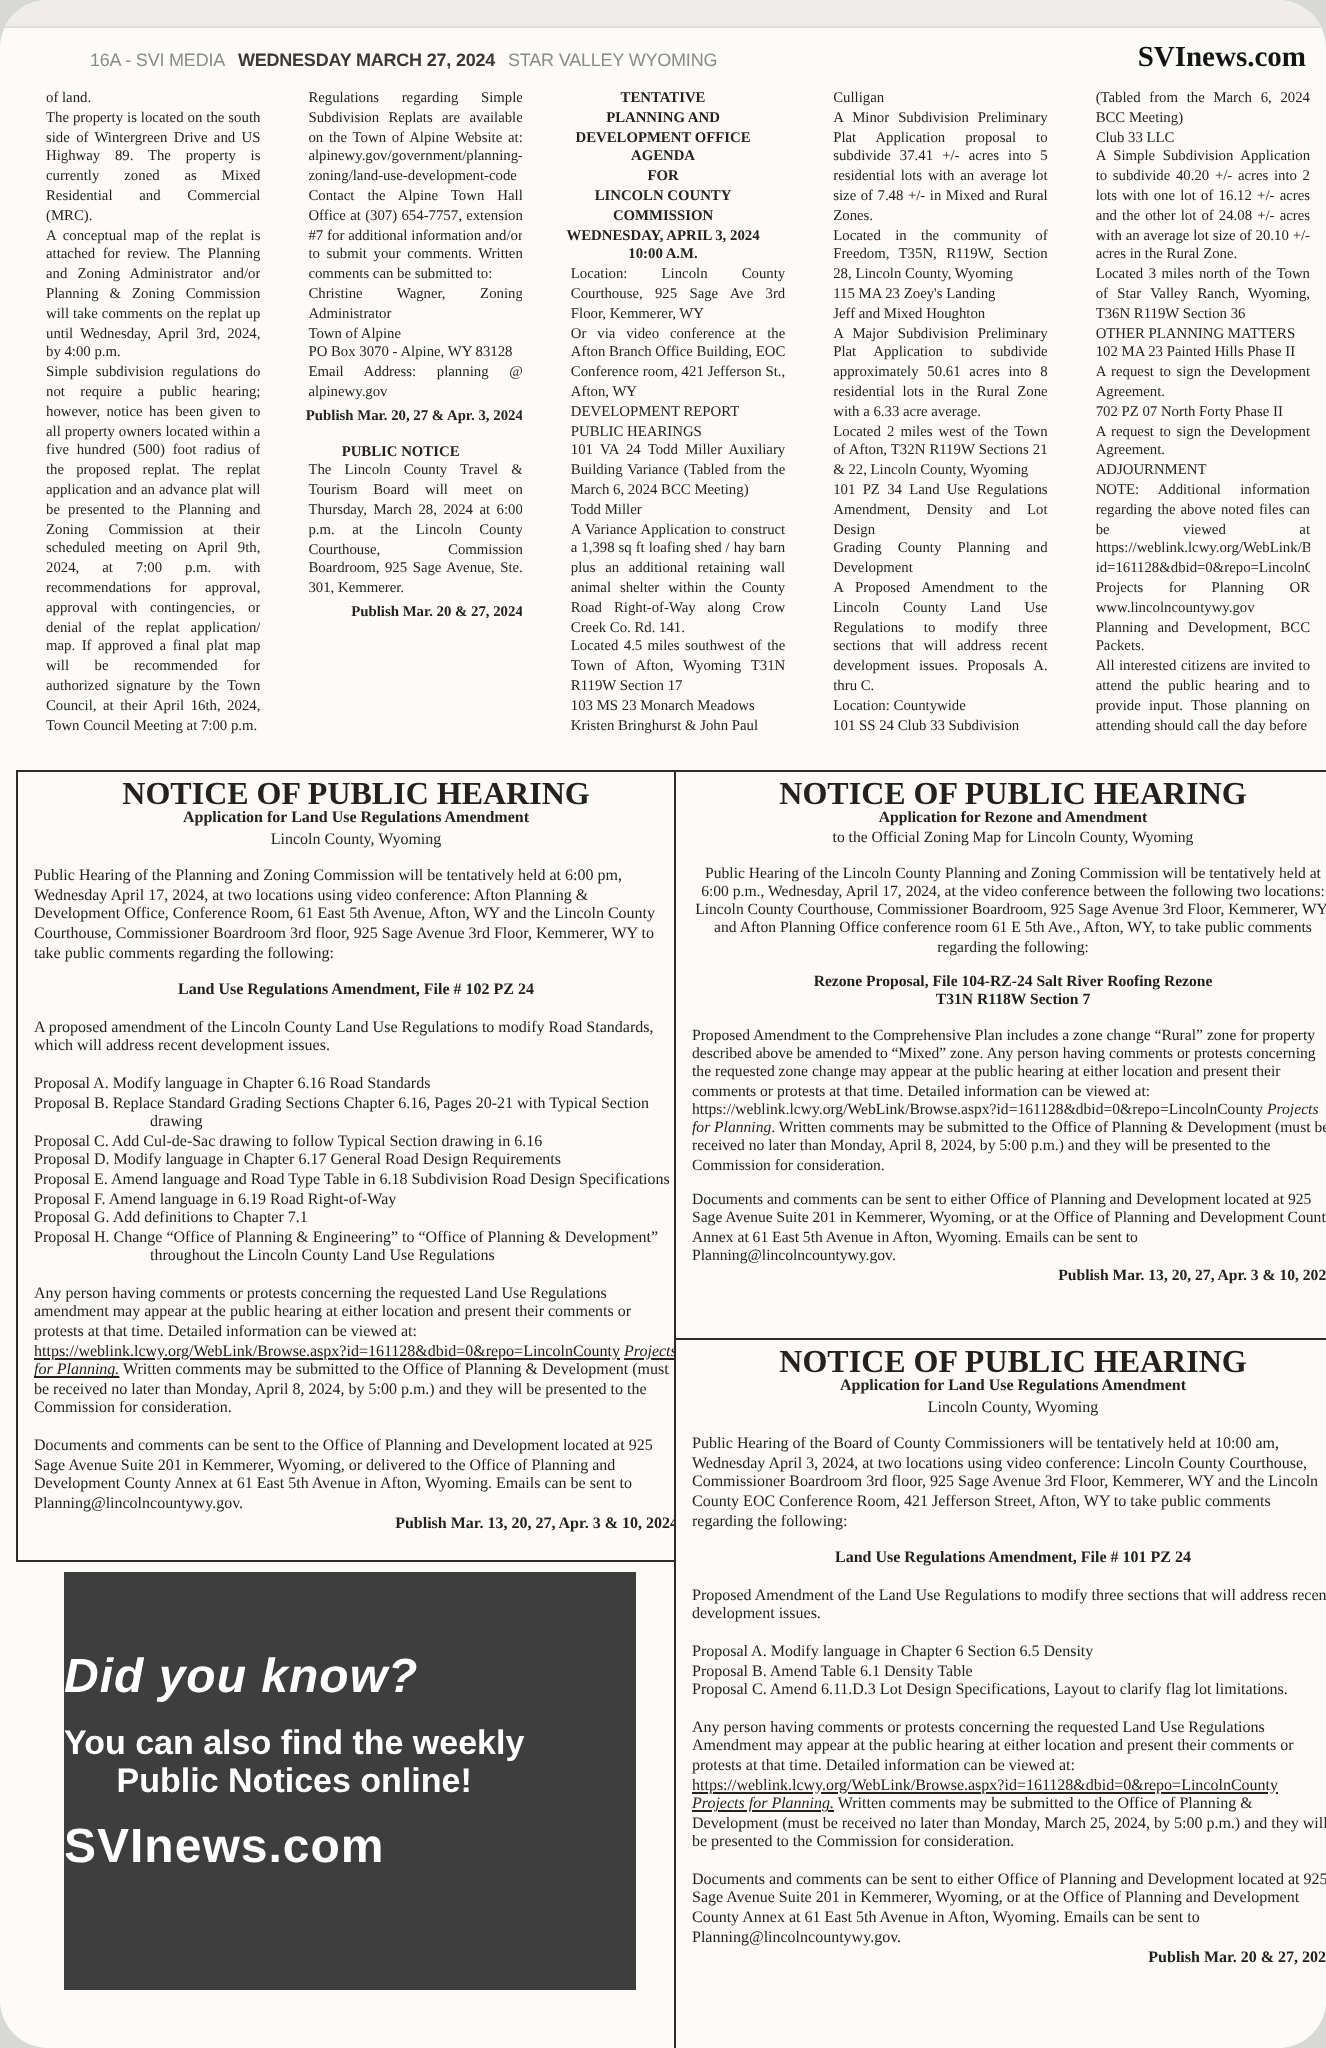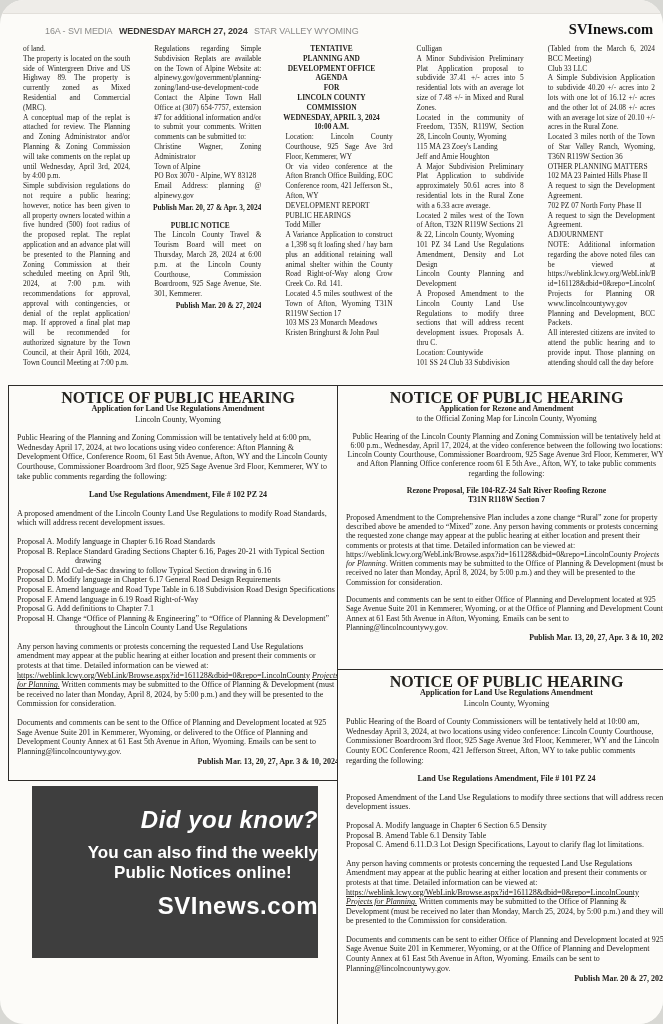--- a/index.html
+++ b/index.html
@@ -34,22 +34,22 @@
   .notice .proposal{padding-left:58px;text-indent:-58px;}
   .notice .proposal + .proposal{margin-top:0 !important;}
   .notice .publish{text-align:right;font-weight:bold;margin-top:1px !important;}
   .u{text-decoration:underline;}
   .i{font-style:italic;}
   #notice-left{left:8px;top:385px;width:322px;height:382px;}
   #notice-rezone{left:337px;top:385px;width:321px;height:273px;font-size:7.8px;line-height:9.3px;}
   #notice-rezone .blk + .blk{margin-top:8px;}
   #notice-lur{left:337px;top:669px;width:321px;height:347px;}
   
-  .adbox{position:absolute;left:32px;top:786px;width:286px;height:172px;background:#3e3e3e;
-         display:flex;flex-direction:column;align-items:flex-end;justify-content:center;
+  .adbox{position:absolute;left:32px;top:786px;width:286px;height:209px;background:#3e3e3e;
+         display:flex;flex-direction:column;align-items:flex-start;justify-content:center;
          text-align:center;color:#ffffff;font-family:"Liberation Sans",sans-serif;padding-bottom:18px;box-sizing:border-box;}
   .ad-title{font-size:24px;font-weight:bold;font-style:italic;letter-spacing:0.5px;}
   .ad-sub{font-size:17px;font-weight:bold;line-height:1.12;margin-top:9px;}
   .ad-site{font-size:24px;font-weight:bold;margin-top:10px;letter-spacing:0.5px;}
 </style>
 </head>
 <body>
 
 <div class="page">
   <div class="top-scan"></div>
@@ -89,36 +89,37 @@
 AGENDA
 FOR
 LINCOLN COUNTY
 COMMISSION
 WEDNESDAY, APRIL 3, 2024
 10:00 A.M.</span></p>
         <p class="blk body"><span>Location: Lincoln County Courthouse, 925 Sage Ave 3rd Floor, Kemmerer, WY</span></p>
         <p class="blk body"><span>Or via video conference at the Afton Branch Office Building, EOC Conference room, 421 Jefferson St., Afton, WY</span></p>
         <p class="blk body"><span>DEVELOPMENT REPORT</span></p>
         <p class="blk body"><span>PUBLIC HEARINGS</span></p>
+        <p class="blk body"><span>101 VA 24 Todd Miller Auxiliary Building Variance (Tabled from the March 6, 2024 BCC Meeting)</span></p>
         <p class="blk body"><span>Todd Miller</span></p>
         <p class="blk body"><span>A Variance Application to construct a 1,398 sq ft loafing shed / hay barn plus an additional retaining wall animal shelter within the County Road Right-of-Way along Crow Creek Co. Rd. 141.</span></p>
         <p class="blk body"><span>Located 4.5 miles southwest of the Town of Afton, Wyoming T31N R119W Section 17</span></p>
         <p class="blk body"><span>103 MS 23 Monarch Meadows</span></p>
         <p class="blk body"><span>Kristen Bringhurst &amp; John Paul</span></p>
       </div>
     <div class="col">
         <p class="blk body"><span>Culligan</span></p>
         <p class="blk body"><span>A Minor Subdivision Preliminary Plat Application proposal to subdivide 37.41 +/- acres into 5 residential lots with an average lot size of 7.48 +/- in Mixed and Rural Zones.</span></p>
         <p class="blk body"><span>Located in the community of Freedom, T35N, R119W, Section 28, Lincoln County, Wyoming</span></p>
         <p class="blk body"><span>115 MA 23 Zoey's Landing</span></p>
-        <p class="blk body"><span>Jeff and Amie Houghton</span></p>
+        <p class="blk body"><span>Jeff and Mixed Houghton</span></p>
         <p class="blk body"><span>A Major Subdivision Preliminary Plat Application to subdivide approximately 50.61 acres into 8 residential lots in the Rural Zone with a 6.33 acre average.</span></p>
         <p class="blk body"><span>Located 2 miles west of the Town of Afton, T32N R119W Sections 21 &amp; 22, Lincoln County, Wyoming</span></p>
         <p class="blk body"><span>101 PZ 34 Land Use Regulations Amendment, Density and Lot Design</span></p>
-        <p class="blk body"><span>Lincoln County Planning and Development</span></p>
+        <p class="blk body"><span>Grading County Planning and Development</span></p>
         <p class="blk body"><span>A Proposed Amendment to the Lincoln County Land Use Regulations to modify three sections that will address recent development issues. Proposals A. thru C.</span></p>
         <p class="blk body"><span>Location: Countywide</span></p>
         <p class="blk body"><span>101 SS 24 Club 33 Subdivision</span></p>
       </div>
     <div class="col">
         <p class="blk body"><span>(Tabled from the March 6, 2024 BCC Meeting)</span></p>
         <p class="blk body"><span>Club 33 LLC</span></p>
         <p class="blk body"><span>A Simple Subdivision Application to subdivide 40.20 +/- acres into 2 lots with one lot of 16.12 +/- acres and the other lot of 24.08 +/- acres with an average lot size of 20.10 +/- acres in the Rural Zone.</span></p>
         <p class="blk body"><span>Located 3 miles north of the Town of Star Valley Ranch, Wyoming, T36N R119W Section 36</span></p>
         <p class="blk body"><span>OTHER PLANNING MATTERS</span></p>

